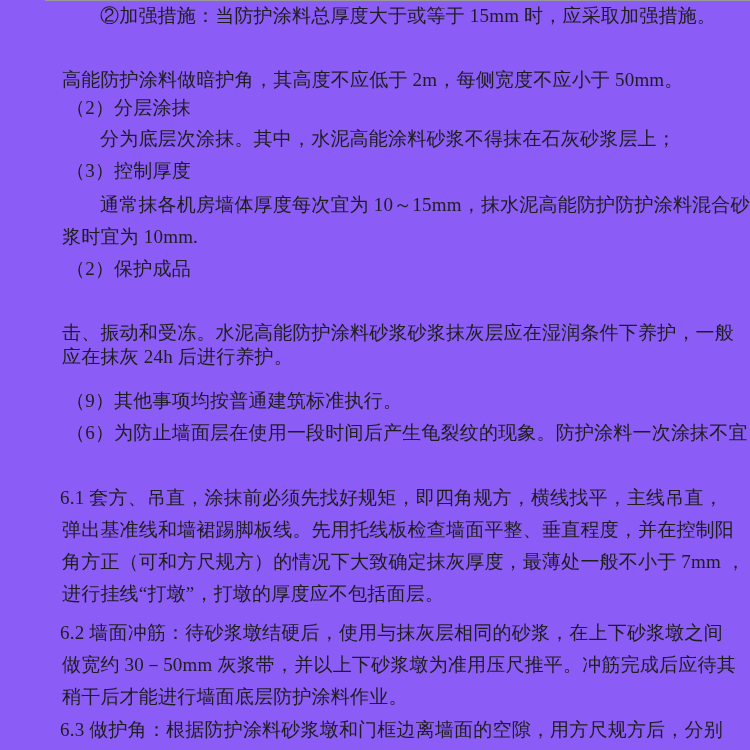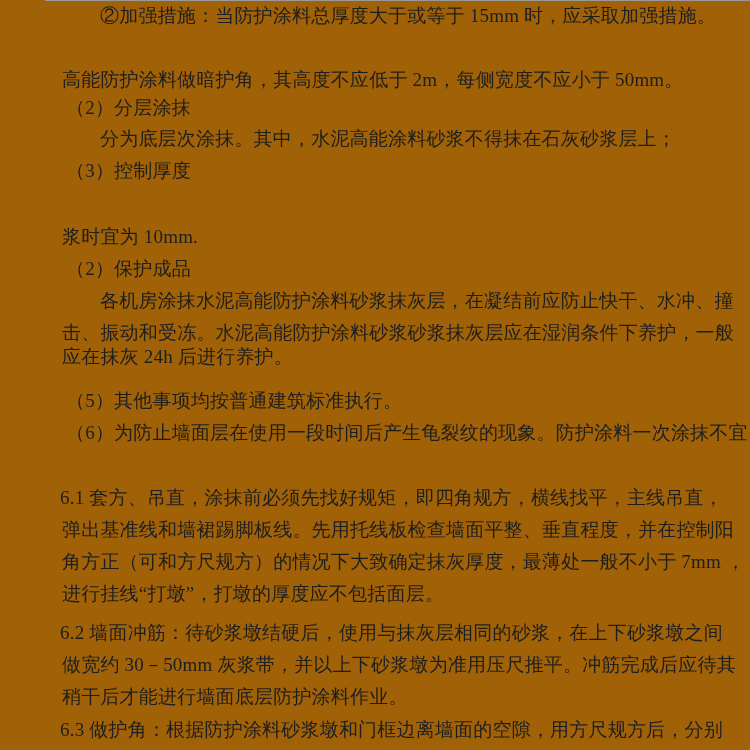--- a/index.html
+++ b/index.html
@@ -4,21 +4,21 @@
 <style>
   html, body {
     margin: 0;
     padding: 0;
     background: #ffffff;
   }
   .page {
     position: relative;
     width: 750px;
     height: 750px;
-    background: #a16207;
+    background: #8b5cf6;
     overflow: hidden;
     font-family: "Liberation Serif", "DejaVu Serif", serif;
     color: #1e1e1e;
   }
   .top-border {
     position: absolute;
     top: 0;
     left: 45px;
     width: 705px;
     height: 1px;
@@ -45,26 +45,26 @@
 <body>
 
 <div class="page">
   <div class="top-border"></div>
 
   <div class="line indent2" style="top:6px">②加强措施：当防护涂料总厚度大于或等于 15mm 时，应采取加强措施。</div>
   <div class="line flush" style="top:70px">高能防护涂料做暗护角，其高度不应低于 2m，每侧宽度不应小于 50mm。</div>
   <div class="line list" style="top:98px">（2）分层涂抹</div>
   <div class="line indent2" style="top:129px">分为底层次涂抹。其中，水泥高能涂料砂浆不得抹在石灰砂浆层上；</div>
   <div class="line list" style="top:161px">（3）控制厚度</div>
+  <div class="line indent2" style="top:195px">通常抹各机房墙体厚度每次宜为 10～15mm，抹水泥高能防护防护涂料混合砂</div>
   <div class="line flush" style="top:227px">浆时宜为 10mm.</div>
   <div class="line list" style="top:259px">（2）保护成品</div>
-  <div class="line indent2" style="top:291px">各机房涂抹水泥高能防护涂料砂浆抹灰层，在凝结前应防止快干、水冲、撞</div>
   <div class="line flush" style="top:323px">击、振动和受冻。水泥高能防护涂料砂浆砂浆抹灰层应在湿润条件下养护，一般</div>
   <div class="line flush" style="top:347px">应在抹灰 24h 后进行养护。</div>
-  <div class="line list" style="top:391px">（5）其他事项均按普通建筑标准执行。</div>
+  <div class="line list" style="top:391px">（9）其他事项均按普通建筑标准执行。</div>
   <div class="line list" style="top:423px">（6）为防止墙面层在使用一段时间后产生龟裂纹的现象。防护涂料一次涂抹不宜</div>
   <div class="line section" style="top:488px">6.1 套方、吊直，涂抹前必须先找好规矩，即四角规方，横线找平，主线吊直，</div>
   <div class="line flush" style="top:520px">弹出基准线和墙裙踢脚板线。先用托线板检查墙面平整、垂直程度，并在控制阳</div>
   <div class="line flush" style="top:552px">角方正（可和方尺规方）的情况下大致确定抹灰厚度，最薄处一般不小于 7mm ，</div>
   <div class="line flush" style="top:584px">进行挂线“打墩”，打墩的厚度应不包括面层。</div>
   <div class="line section" style="top:623px">6.2 墙面冲筋：待砂浆墩结硬后，使用与抹灰层相同的砂浆，在上下砂浆墩之间</div>
   <div class="line flush" style="top:655px">做宽约 30－50mm 灰浆带，并以上下砂浆墩为准用压尺推平。冲筋完成后应待其</div>
   <div class="line flush" style="top:687px">稍干后才能进行墙面底层防护涂料作业。</div>
   <div class="line section" style="top:720px">6.3 做护角：根据防护涂料砂浆墩和门框边离墙面的空隙，用方尺规方后，分别</div>
 </div>

